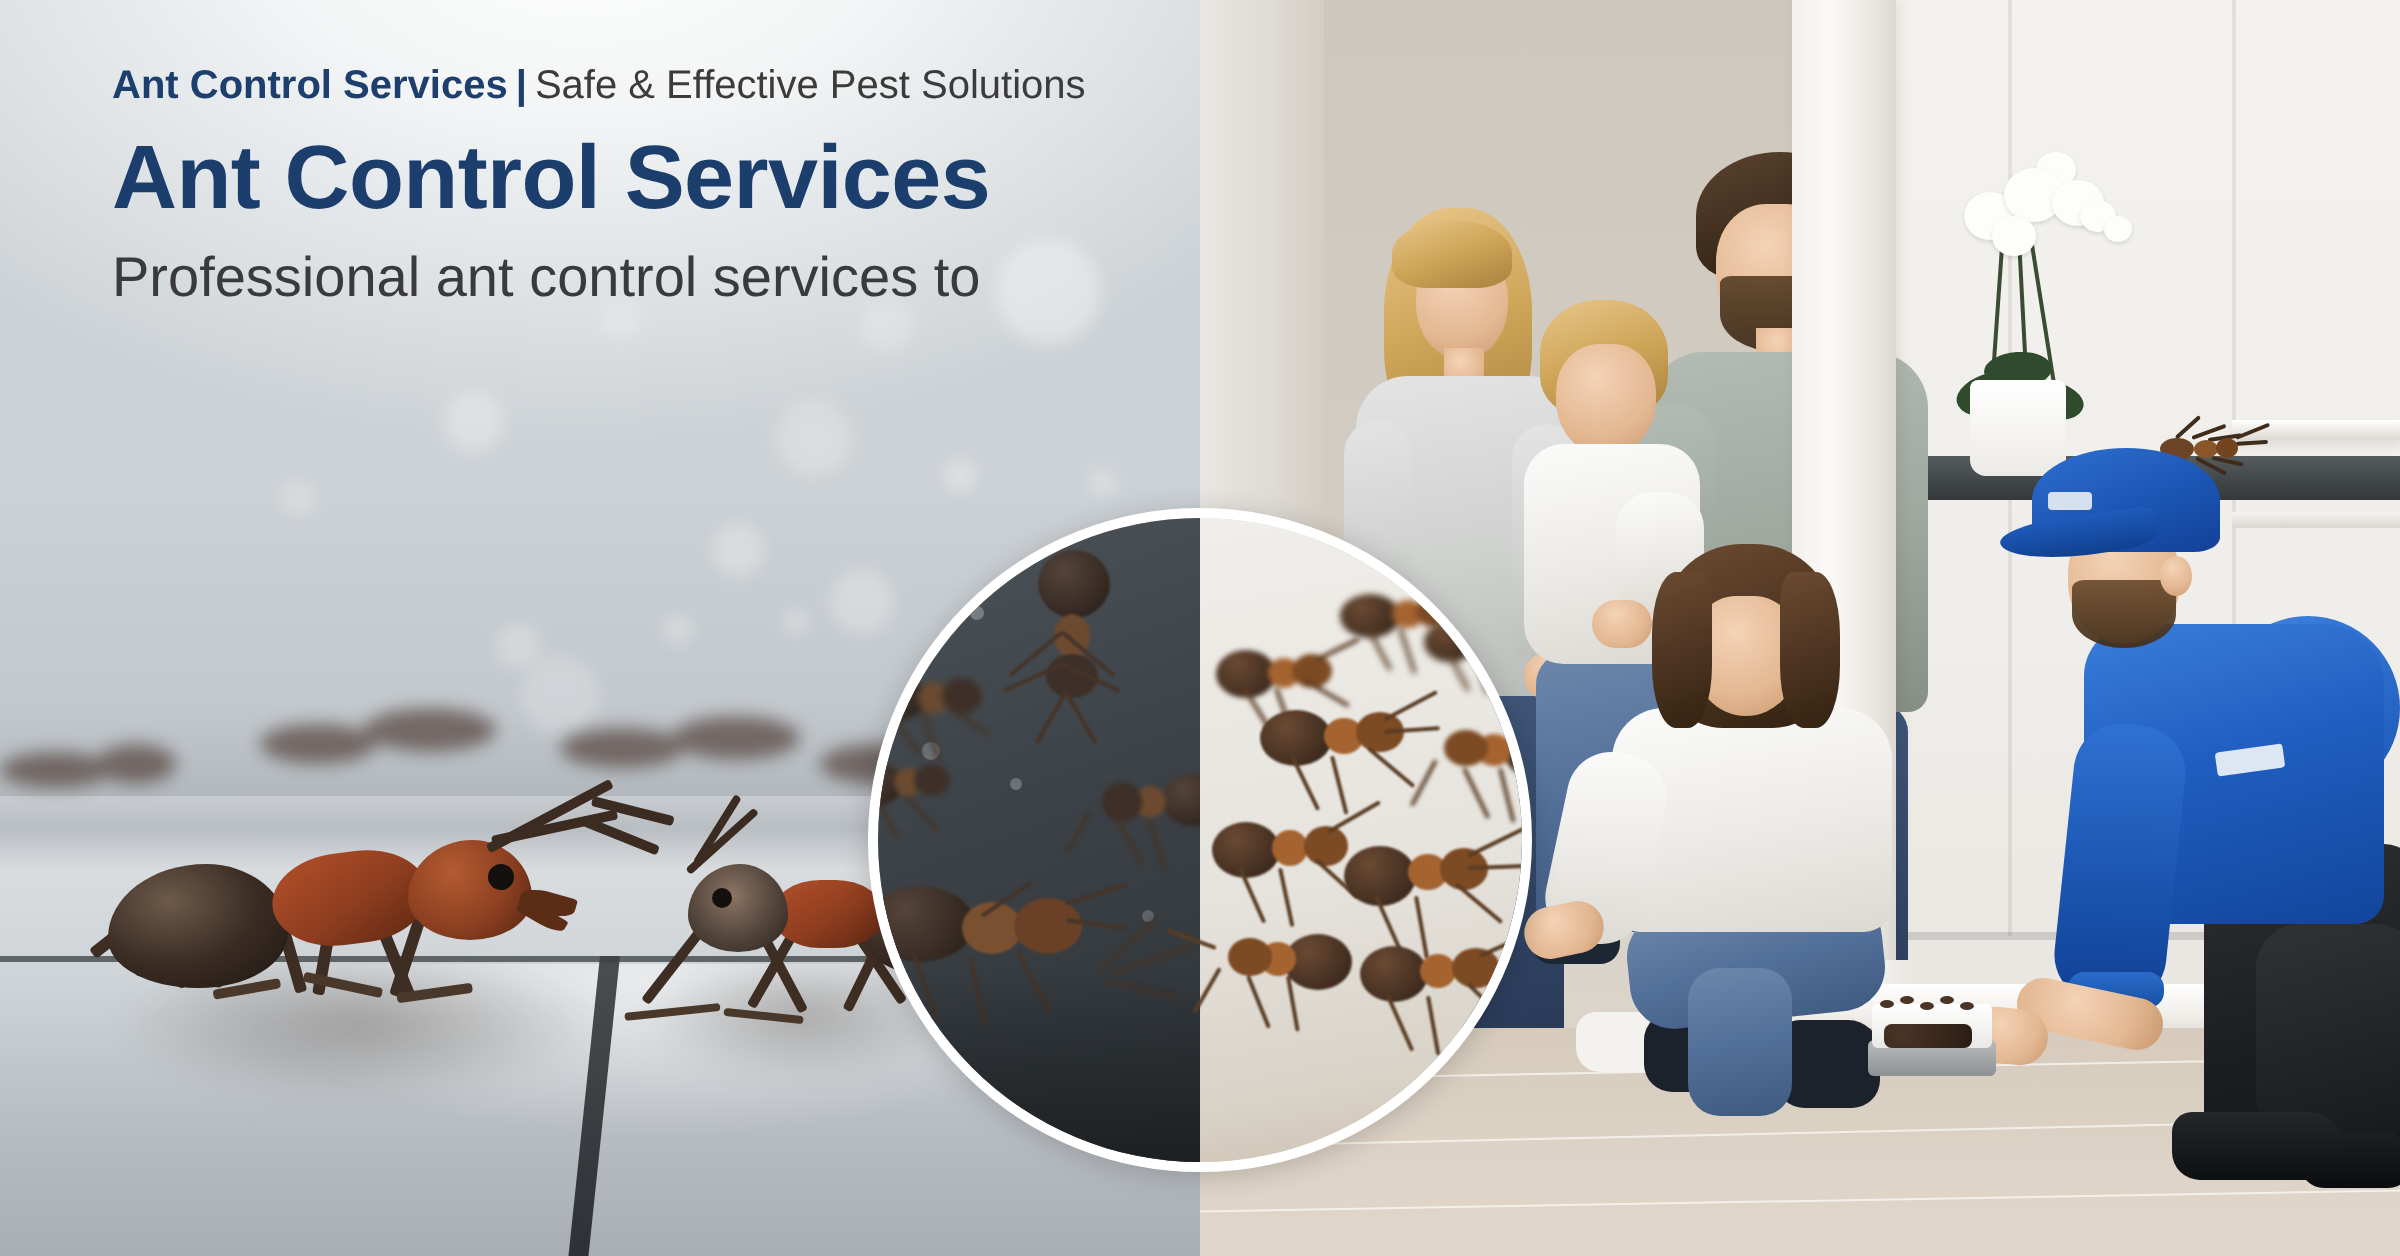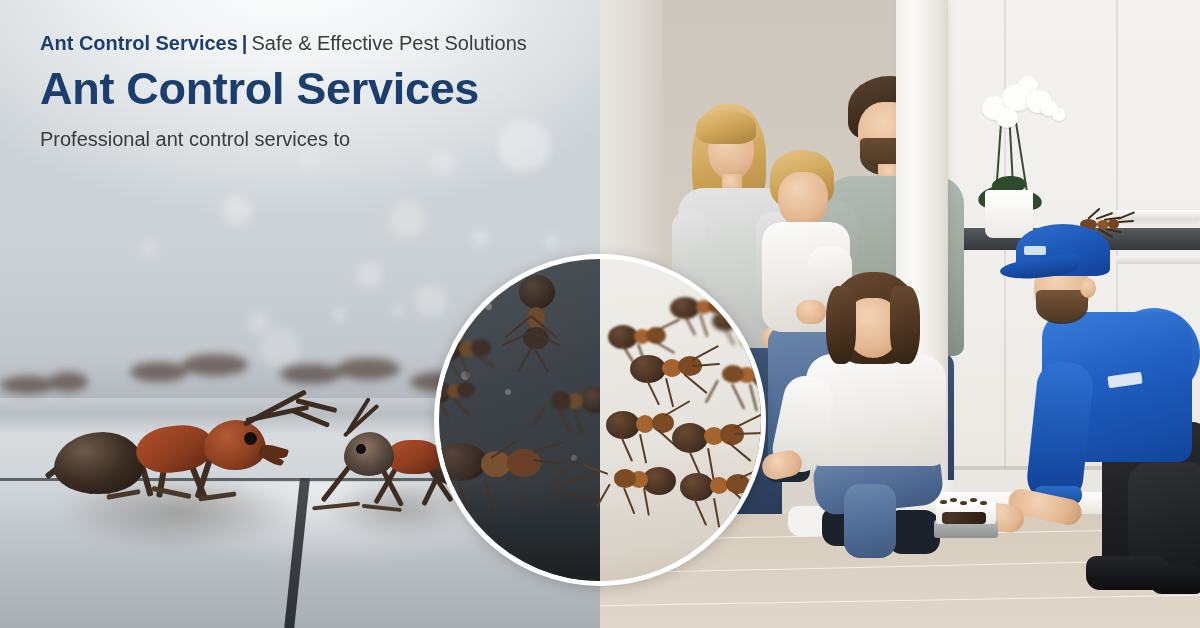--- a/index.html
+++ b/index.html
@@ -326,30 +326,30 @@
   .dark .sa-g{background:radial-gradient(circle at 36% 30%,#55443a,#241c16);}
   .dark .sa-t{background:#6b4a2f;}
   .dark .sa-h{background:#3e3028;}
   .dark .sa-l{background:#463428;}
   .lite .sa-g{background:radial-gradient(circle at 36% 30%,#6b4a33,#2e2017);}
   .lite .sa-t{background:#a5632f;}
   .lite .sa-h{background:#7c4a23;}
   .lite .sa-l{background:#5a3d24;}
 
   
-  .copy{position:absolute;left:40px;top:30px;width:545px;}
+  .copy{position:absolute;left:56px;top:30px;width:545px;}
   .eyebrow{font-size:20px;line-height:26px;color:#3b3b3b;white-space:nowrap;}
   .eyebrow b{color:#1c3f6e;font-weight:700;}
   .eyebrow .sep{color:#1c3f6e;font-weight:700;margin:0 4px;}
   .headline{
     font-size:45px;line-height:54px;font-weight:700;color:#1b3e6d;
     letter-spacing:-.3px;margin-top:6px;white-space:nowrap;
   }
   .subcopy{
-    margin-top:10px;font-size:20px;line-height:26px;color:#3a3a3a;
+    margin-top:10px;font-size:28px;line-height:26px;color:#3a3a3a;
   }
   .subcopy div{white-space:nowrap;}
 </style>
 </head>
 <body>
 
 <div class="banner">
 
   <div class="left-panel">
     <div class="left-sky"></div>

